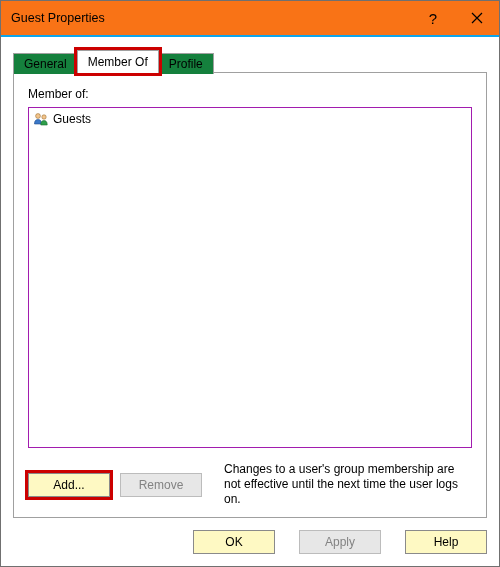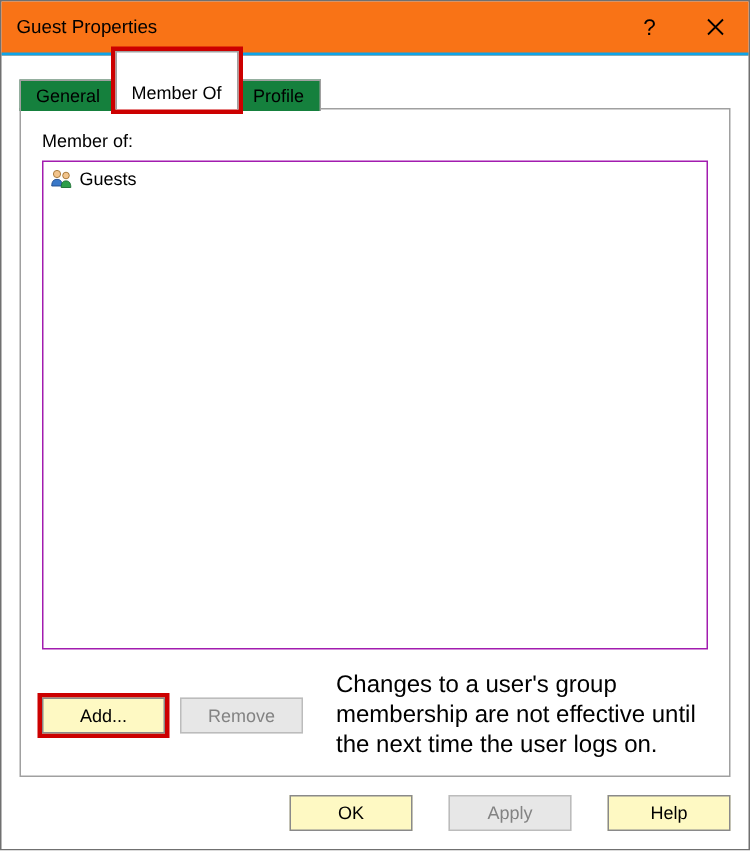--- a/index.html
+++ b/index.html
@@ -67,21 +67,21 @@
   }
   .tab.inactive {
     background: #15803d;
     color: #000;
     top: 1px;
   }
   .tab.active {
     background: #fff;
     z-index: 2;
     top: 0;
-    padding-top: 20px;
+    padding-top: 4px;
     padding-bottom: 4px;
   }
   .tab.highlighted {
     box-shadow: 0 0 0 3px #cc0000;
   }
   .tabpanel {
     border: 1px solid #a0a0a0;
     flex: 1 1 auto;
     background: #fff;
     padding: 12px 14px 10px 14px;
@@ -127,21 +127,21 @@
   }
   .btn:disabled, .btn.disabled {
     color: #838383;
     border-color: #bcbcbc;
     background: #e7e7e7;
   }
   .btn.highlighted {
     box-shadow: 0 0 0 3px #cc0000;
   }
   .hint {
-    font-size: 16px;
+    font-size: 12px;
     line-height: 1.25;
     color: #000;
     flex: 1 1 auto;
     margin-left: 12px;
   }
 
   .footer {
     display: flex;
     justify-content: flex-end;
     gap: 24px;

